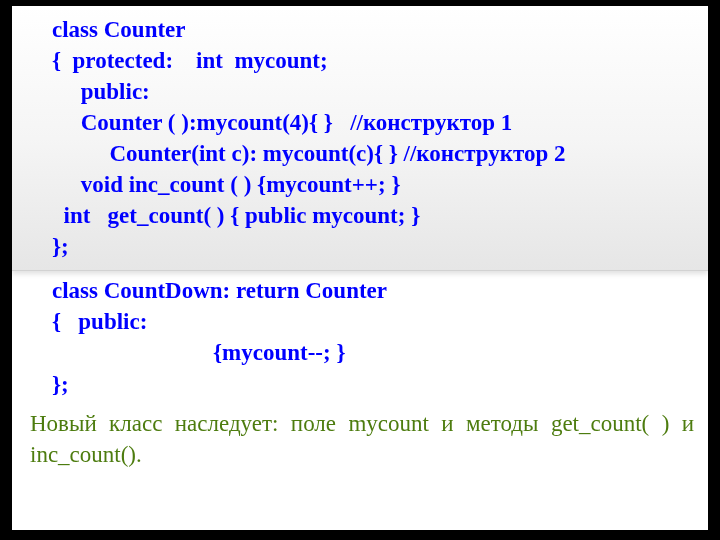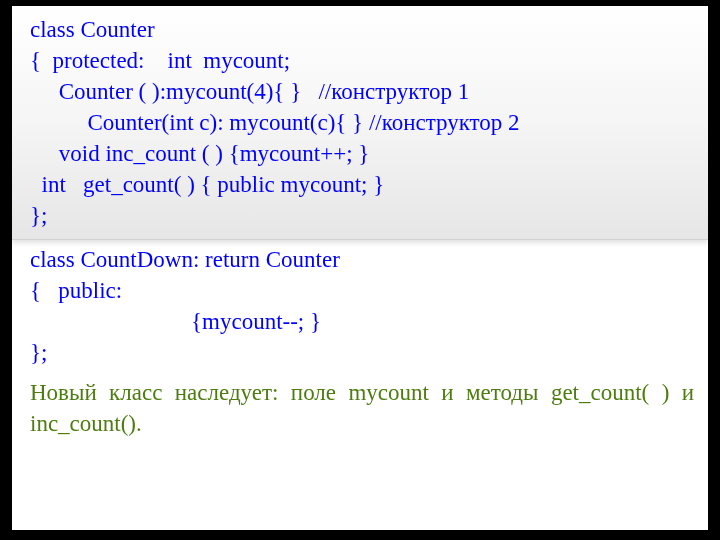--- a/index.html
+++ b/index.html
@@ -23,38 +23,39 @@
     position:relative;
     margin:0;
     padding:8px 12px 8px 18px;
     background:linear-gradient(to bottom,#ffffff 0%,#f5f5f5 50%,#e6e6e6 100%);
     border-bottom:1px solid #d2d2d2;
     box-shadow:0 3px 5px rgba(0,0,0,0.12);
   }
   .block2{
     padding:4px 12px 8px 18px;
   }
-  .blue{color:#0000ff;font-weight:normal;}
+  .blue{color:#0000ff;font-weight:bold;margin-left:22px;}
   .plain{color:#000;}
   .para{
     padding:0 14px 0 18px;
     font-size:23px;
     color:#4d7c0f;
     text-align:justify;
   }
   .line{white-space:pre;}
 </style>
 </head>
 <body>
 
 <div class="page">
 
   <div class="block1">
     <div class="line blue">class Counter</div>
     <div class="line blue">{  protected:    int  mycount;</div>
+    <div class="line blue">     public:</div>
     <div class="line blue">     Counter ( ):mycount(4){ }   //конструктор 1</div>
     <div class="line blue">          Counter(int c): mycount(c){ } //конструктор 2</div>
     <div class="line blue">     void inc_count ( ) {mycount++; }</div>
     <div class="line blue">  int   get_count( ) { public mycount; }</div>
     <div class="line blue">};</div>
   </div>
 
   <div class="block2">
     <div class="line blue">class CountDown: return Counter</div>
     <div class="line blue">{   public:</div>

